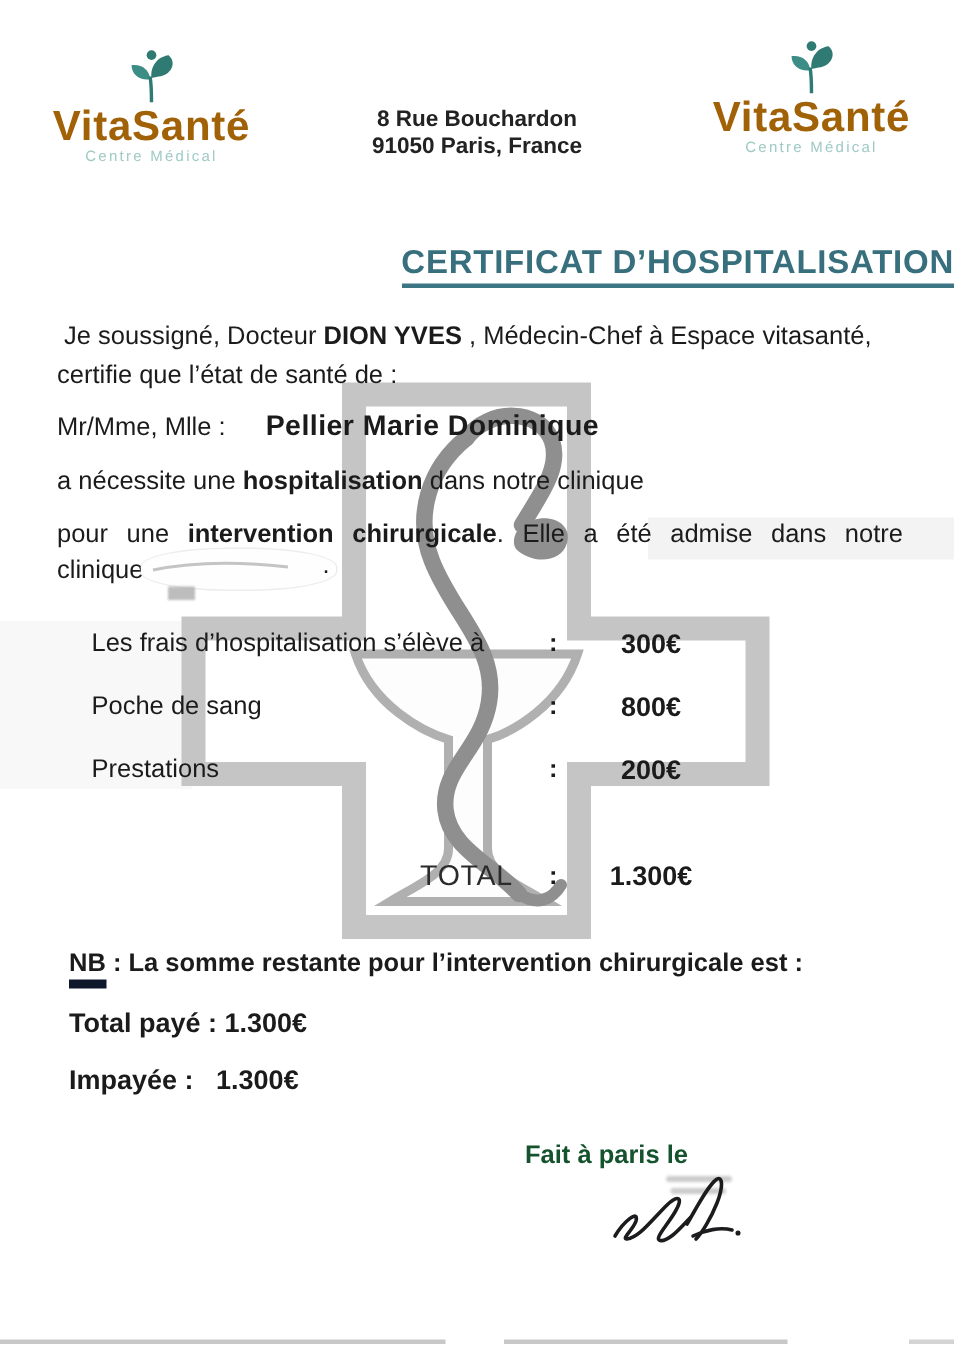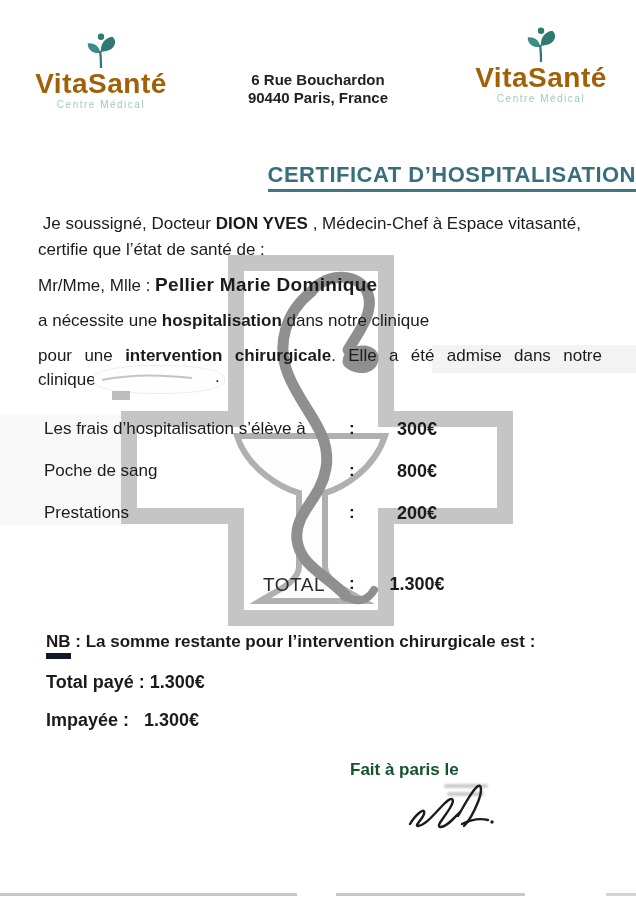--- a/index.html
+++ b/index.html
@@ -24,35 +24,35 @@
   .addr{position:absolute;left:0;right:0;text-align:center;font-weight:bold;font-size:15px;z-index:2;color:#222;}
   .addr1{top:71px;}.addr2{top:89px;}
   
   .doc-title{position:absolute;left:0;right:0;top:162px;text-align:right;z-index:2;}
   .doc-title span{display:inline-block;font-size:22px;font-weight:bold;color:#376f7d;
         letter-spacing:0.5px;border-bottom:3px solid #3c7584;padding-bottom:1px;}
   
   .para{position:absolute;left:38px;width:600px;font-size:17px;line-height:26px;z-index:2;white-space:pre-wrap;}
   .p-intro{top:211px;}
   .p-patient{top:272px;}
-  .patient-name{font-size:19px;font-weight:bold;letter-spacing:0.3px;}
+  .patient-name{font-size:19px;font-weight:bold;letter-spacing:0.3px;margin-left:22px;}
   .p-need{top:308px;}
   .p-surgery{top:344px;width:564px;line-height:24px;}
   .p-surgery .l1{display:block;text-align:justify;text-align-last:justify;}
   .p-surgery .l2{display:block;}
   .b{font-weight:bold;}
   
   .blob{position:absolute;left:94px;top:366px;width:130px;height:27px;background:#fffefe;
         border-radius:45%;box-shadow:0 0 0 1px rgba(195,195,195,0.30);z-index:2;}
   .arc-svg{position:absolute;left:100px;top:370px;width:96px;height:14px;z-index:3;}
   .erase-dot{position:absolute;left:215px;top:367px;font-size:17px;z-index:3;}
   .gray-block{position:absolute;left:112px;top:391px;width:18px;height:9px;background:#a8a8a8;
         opacity:0.75;filter:blur(0.6px);z-index:2;}
   
-  .fee-row{position:absolute;left:0;width:588px;height:24px;z-index:2;font-size:17px;}
+  .fee-row{position:absolute;left:17px;width:588px;height:24px;z-index:2;font-size:17px;}
   .fee-label{position:absolute;left:44px;white-space:pre-wrap;}
   .fee-colon{position:absolute;left:349px;font-weight:bold;}
   .fee-value{position:absolute;left:378px;width:78px;text-align:center;font-weight:bold;font-size:18px;}
   .fr1{top:419px;}.fr2{top:461px;}.fr3{top:503px;}
   .fee-total{top:574px;padding-left:14px;}
   .fee-total .fee-label{left:263px;font-size:19px;letter-spacing:0.5px;color:#2a2a2a;}
   
   .nb-line{position:absolute;left:46px;top:632px;font-size:17px;font-weight:bold;z-index:2;white-space:pre-wrap;}
   .nb-u{display:inline-block;border-bottom:6px solid #0f172a;padding-bottom:1px;}
   .paid-line{position:absolute;left:46px;top:672px;font-size:18px;font-weight:bold;z-index:2;white-space:pre-wrap;}
@@ -103,22 +103,22 @@
     <svg class="leaf-svg" viewBox="0 0 44 40">
       <circle cx="22" cy="5" r="3.4" fill="#2f7a73"></circle>
       <path d="M22,21 C21,13 26,6 34,5 C40,10 36,19 27,20 Z" fill="#2f7a73"></path>
       <path d="M21,22 C14,23 8,19 8,12 C15,11 20,15 21,21 Z" fill="#3b8d85"></path>
       <path d="M22,38 C22,30 22,26 21,20" stroke="#2f7a73" stroke-width="2.4" fill="none"></path>
     </svg>
     <div class="brand">VitaSanté</div>
     <div class="brand-sub">Centre Médical</div>
   </div>
 
-  <div class="addr addr1">6 Rue Bouchardon</div>
-  <div class="addr addr2">90440 Paris, France</div>
+  <div class="addr addr1">8 Rue Bouchardon</div>
+  <div class="addr addr2">91050 Paris, France</div>
 
   <div class="doc-title"><span>CERTIFICAT D’HOSPITALISATION</span></div>
 
   <div class="para p-intro"><span> Je soussigné, Docteur </span><span class="b">DION YVES</span><span> , Médecin-Chef à Espace vitasanté,</span><br><span>certifie que l’état de santé de :</span></div>
 
   <div class="para p-patient"><span>Mr/Mme, Mlle : </span><span class="patient-name">Pellier Marie Dominique</span></div>
 
   <div class="para p-need"><span>a nécessite une </span><span class="b">hospitalisation</span><span> dans notre clinique</span></div>
 
   <div class="para p-surgery"><span class="l1"><span>pour une </span><span class="b">intervention chirurgicale</span><span>. Elle a été admise dans notre</span></span><span class="l2">clinique</span></div>

